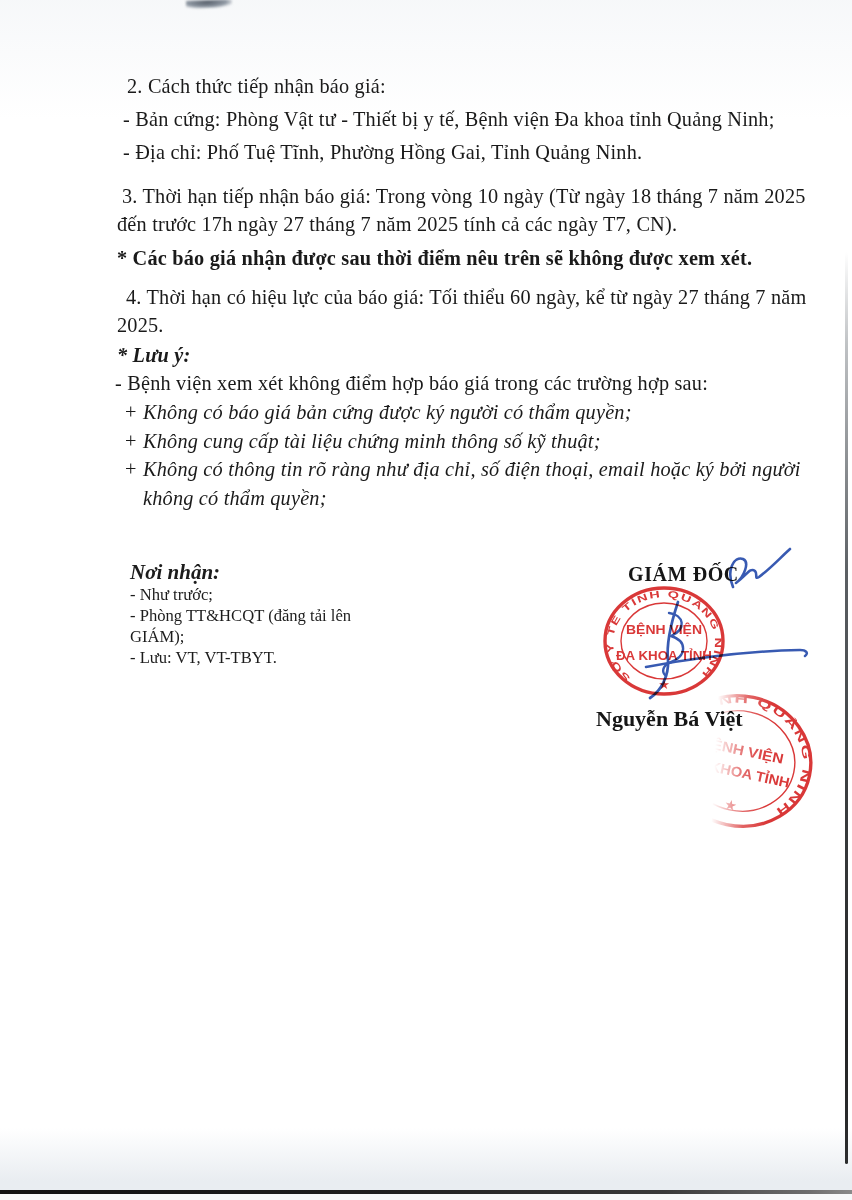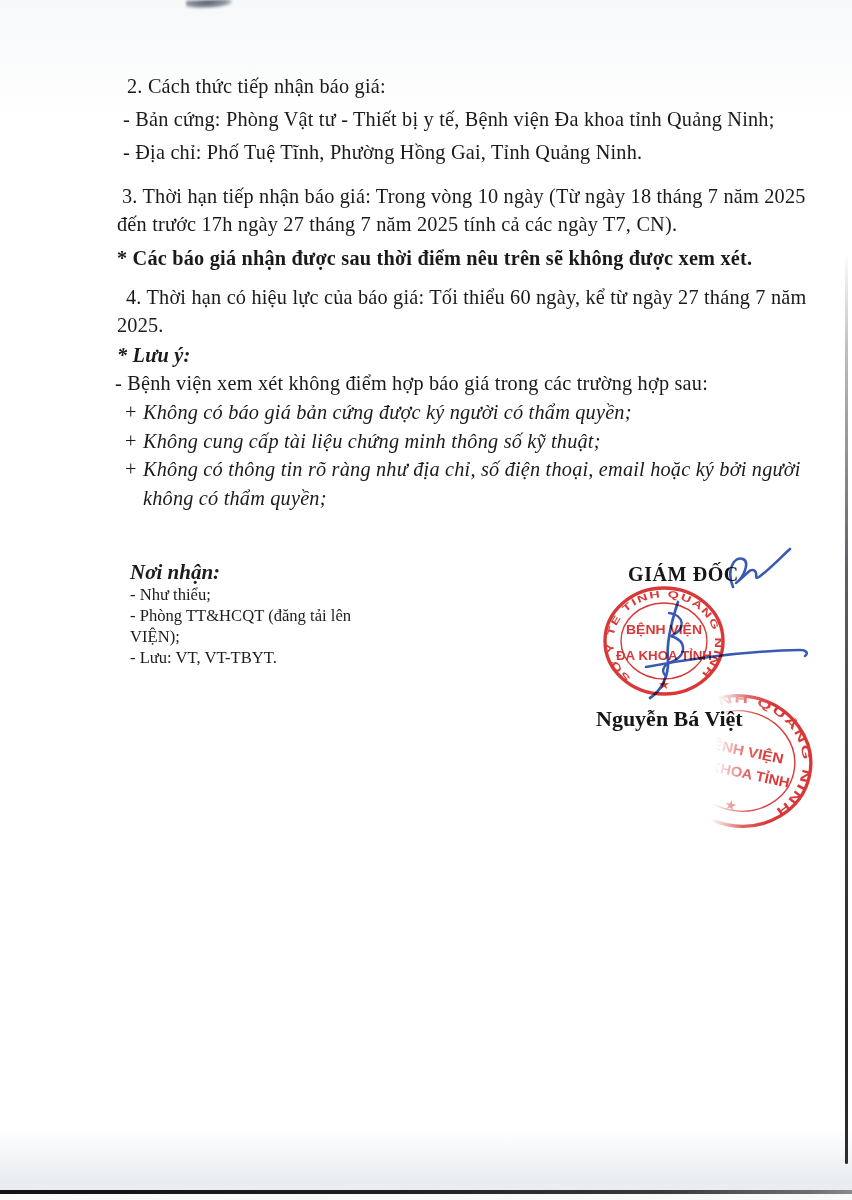--- a/index.html
+++ b/index.html
@@ -71,23 +71,23 @@
   </div>
   <div class="ln i" style="left:125px;top:429px">
     <span class="mk">+</span><span>Không cung cấp tài liệu chứng minh thông số kỹ thuật;</span>
   </div>
   <div class="ln i" style="left:143px;top:486px">không có thẩm quyền;</div>
   <div class="ln i" style="left:125px;top:457px">
     <span class="mk">+</span><span>Không có thông tin rõ ràng như địa chỉ, số điện thoại, email hoặc ký bởi người</span>
   </div>
 
   <div class="rc rc-h" style="top:560px">Nơi nhận:</div>
-  <div class="rc" style="top:585px">- Như thiểu;</div>
+  <div class="rc" style="top:585px">- Như trước;</div>
   <div class="rc" style="top:606px">- Phòng TT&amp;HCQT (đăng tải lên</div>
-  <div class="rc" style="top:627px">VIỆN);</div>
+  <div class="rc" style="top:627px">GIÁM);</div>
   <div class="rc" style="top:648px">- Lưu: VT, VT-TBYT.</div>
 
   <div class="sig-title">GIÁM ĐỐC</div>
   <div class="sig-name">Nguyễn Bá Việt</div>
 
   <svg class="stamp" style="left:597px;top:579px" width="134" height="124" viewBox="0 0 134 124">
     <defs>
       <path id="rim1" d="M -33,36.5 A 51,45.5 0 1 1 33,36.5" fill="none"></path>
     </defs>
     <g transform="translate(67,62)" fill="none" stroke="#d83030">

